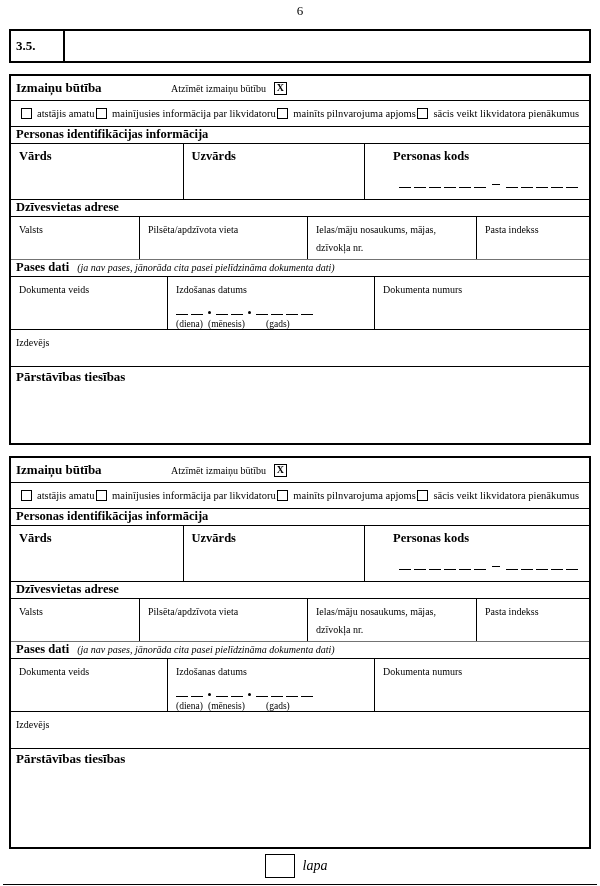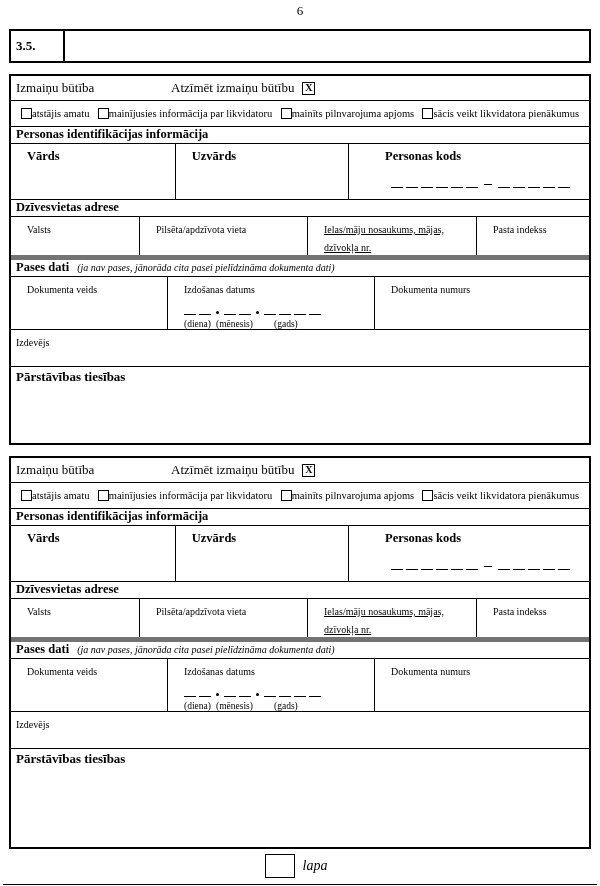--- a/index.html
+++ b/index.html
@@ -9,48 +9,48 @@
 
   .page-number { text-align:center; font-size:13px; padding-top:3px; height:19px; }
 
   .form-header { display:flex; margin:10px 9px 0; border:2px solid #000;flex-direction:column; }
   .section-no { width:54px; border-right:2px solid #000; padding:7px 5px; font-weight:bold; font-size:13px; }
   .form-title { flex:1; text-align:center; font-weight:bold; font-size:13.5px; padding:7px 12px; line-height:1.2; }
 
   .block { margin:11px 9px 0; border:2px solid #000; background:#fff; }
 
   .nature-row { display:flex; align-items:center; height:25px; border-bottom:1px solid #000; }
-  .nature-label { font-weight:normal; font-size:13px; padding-left:5px; width:160px; }
-  .mark-label { font-size:13px; }
+  .nature-label { font-weight:bold; font-size:13px; padding-left:5px; width:160px; }
+  .mark-label { font-size:10px; }
   .cbx { width:13px; height:13px; border:1.5px solid #000; margin-left:8px; font-weight:bold; font-size:10px; line-height:10px; text-align:center; display:inline-block; }
 
   .options-row { display:flex; align-items:center; justify-content:space-between; height:26px; border-bottom:1px solid #000; padding:0 10px; }
-  .option { display:flex; align-items:center; font-size:10.5px; white-space:nowrap; }
+  .option { display:flex; align-items:center; gap:5px; font-size:10.5px; white-space:nowrap; }
   .cb { width:11px; height:11px; border:1px solid #000; display:inline-block; flex:none; }
 
   .section-bar { height:17px; line-height:15px; padding:0 5px; font-weight:bold; font-size:12.5px; border-bottom:1px solid #000; }
   .passport-bar { display:flex; align-items:baseline; gap:8px; }
   .passport-note { font-weight:normal; font-style:italic; font-size:10px; }
 
-  .cell { border-right:1px solid #000; padding:2px 16px; }
+  .cell { border-right:1px solid #000; padding:2px 8px; }
   .cell:last-child { border-right:none; }
   .cell-label-bold { font-weight:bold; font-size:12.5px; }
   .cell-label-sm { font-size:10px; }
 
   .name-row { display:flex; height:56px; border-bottom:1px solid #000; }
   .w-first { width:174px; } .w-last { width:183px; } .w-code { flex:1;margin-left:20px; }
 
   .code-line { display:flex; align-items:flex-end; margin:16px 0 0 6px; }
   .cell-group { display:inline-flex; align-items:flex-end; }
   .dc { width:12px; height:8px; border-bottom:1px solid #000; margin-right:3px; display:inline-block; }
   .code-dash { width:8px; height:0; border-top:1.5px solid #000; margin:0 6px 3px 3px; align-self:flex-end; }
   .date-sep { width:3px; height:3px; background:#000; border-radius:50%; margin:0 5px 1px 2px; align-self:flex-end; }
 
-  .address-row { display:flex; height:43px; border-bottom:5px solid #737373; }
-  .w-country { width:129px; } .w-city { width:168px; } .w-street { width:169px;text-decoration:underline; } .w-postal { flex:1; }
+  .address-row { display:flex; height:43px; border-bottom:1px solid #737373; }
+  .w-country { width:129px; } .w-city { width:168px; } .w-street { width:169px; } .w-postal { flex:1; }
 
   .passport-row { display:flex; height:53px; border-bottom:1px solid #000; }
   .w-doctype { width:157px; } .w-issuedate { width:207px; } .w-docnum { flex:1; }
   .date-line { display:flex; align-items:flex-end; margin-top:10px; }
   .date-labels { display:flex; font-size:9.5px; margin-top:4px; }
   .dl-day { width:32px; } .dl-month { width:58px; }
 
   .issuer-row { height:37px; border-bottom:1px solid #000; padding:2px 5px; }
 
   .rep-row { padding:2px 5px; }

